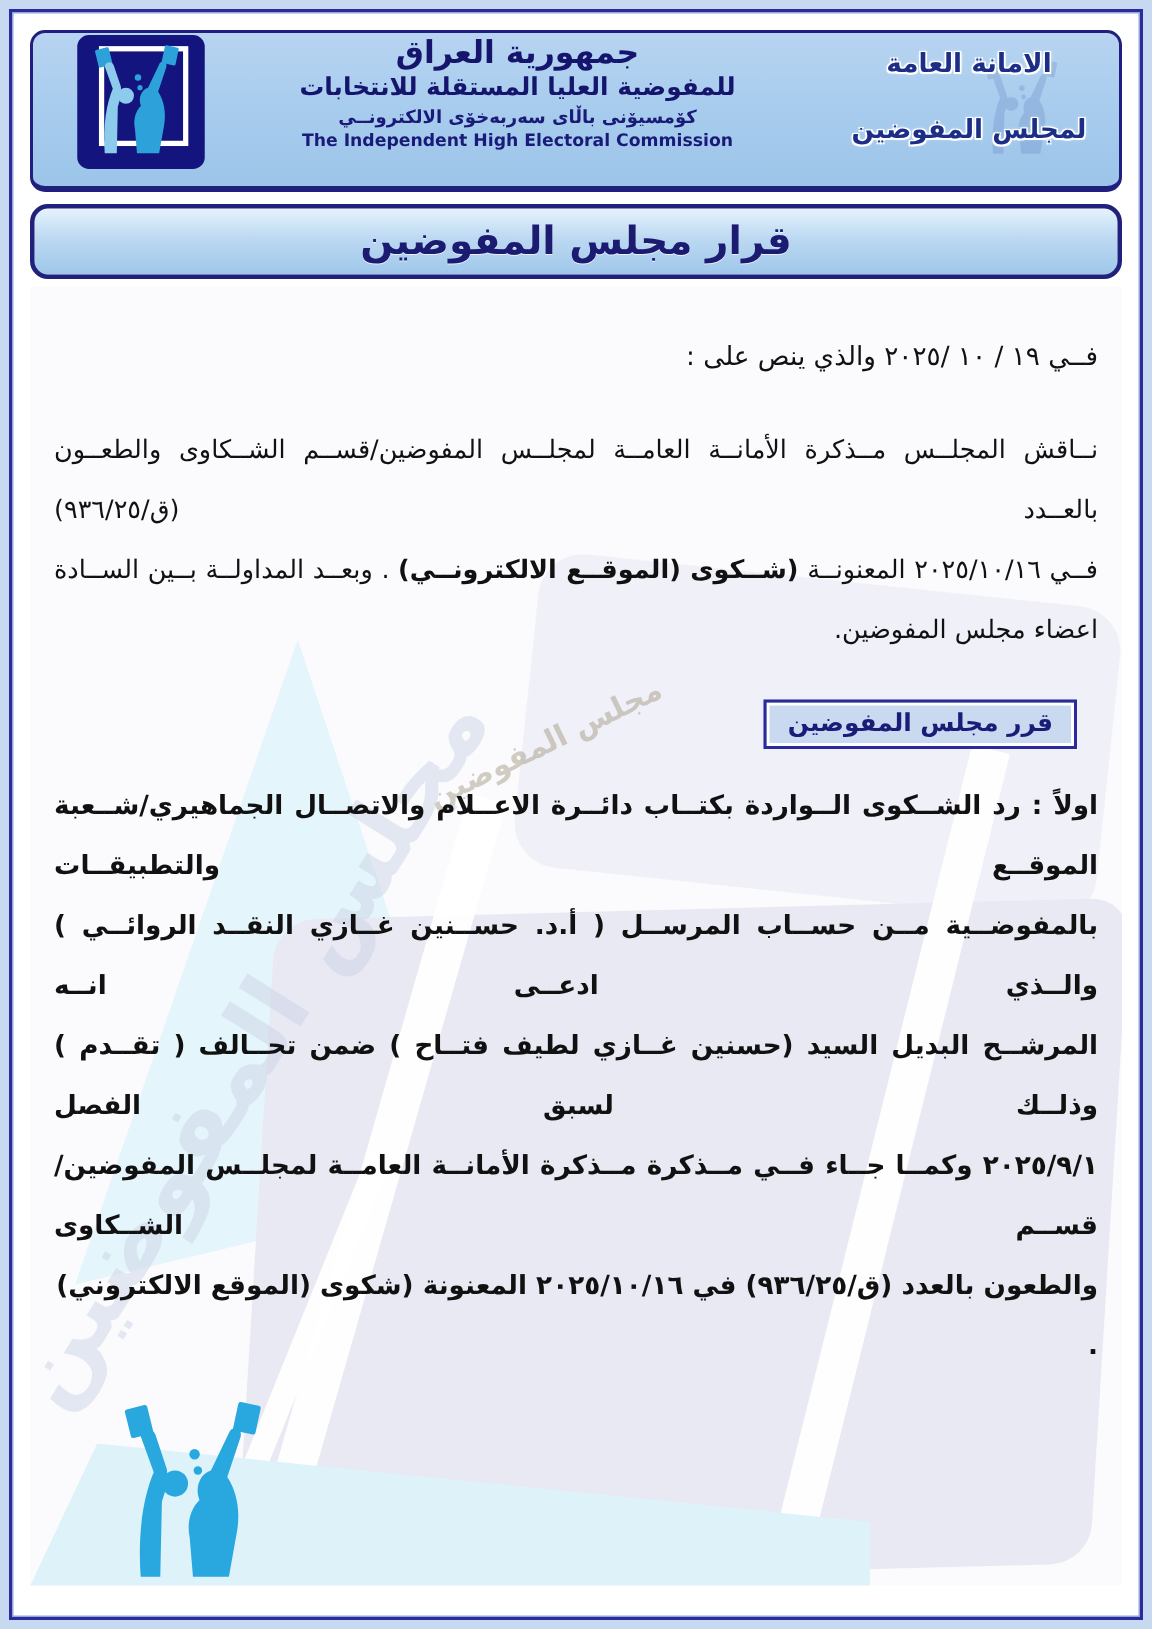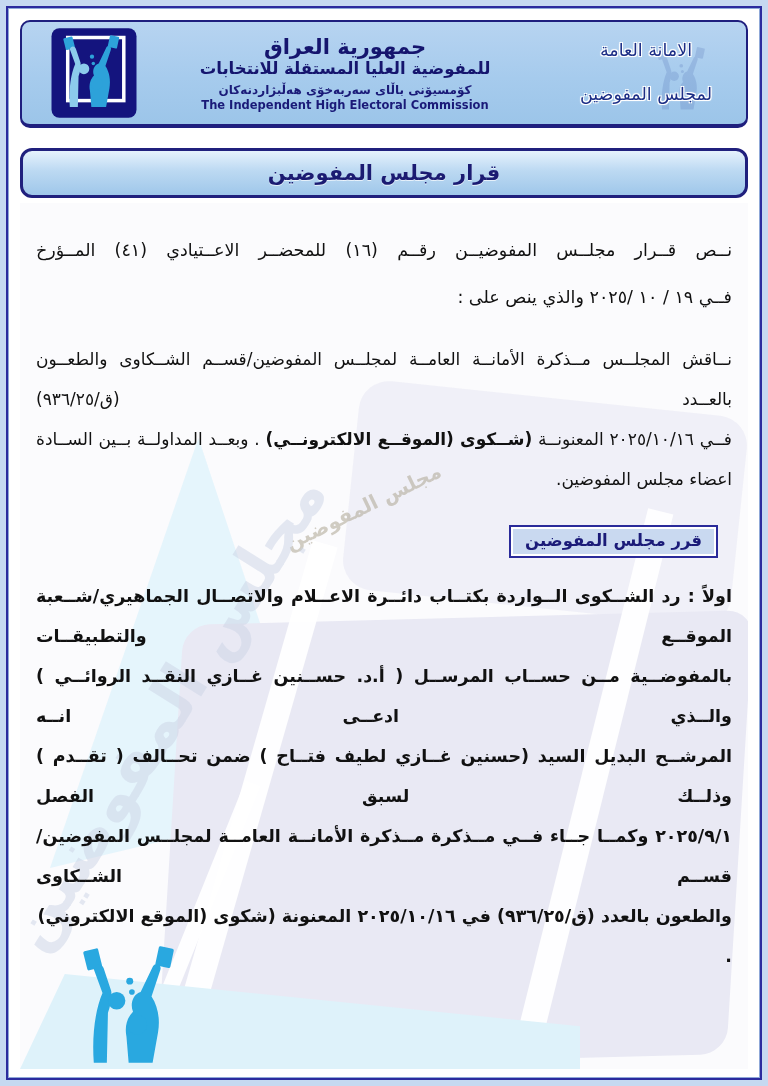--- a/index.html
+++ b/index.html
@@ -15,52 +15,52 @@
     box-shadow:0 0 0 1px #8fa8d8 inset;
   }
   .inner{position:absolute;left:12px;top:12px;right:12px;bottom:8px;}
 
   
   .header-band{
     position:relative;height:102px;
     border:2px solid #1f1f7e;border-radius:10px;
     background:linear-gradient(180deg,#b7d4f1 0%,#a6cbed 55%,#9cc5e9 100%);
     border-bottom-width:4px;
-    display:flex;align-items:center;
+    display:flex;
   }
   .logo-box{
     width:88px;height:92px;margin-left:28px;flex:0 0 auto;
   }
   .header-center{
     flex:1;text-align:center;color:#15156e;line-height:1.12;
     padding-top:2px;
   }
   .cal1{font-size:21px;font-weight:bold;letter-spacing:.5px;}
   .cal2{font-size:16.5px;font-weight:bold;margin-top:1px;}
   .kurdish{font-size:12px;font-weight:bold;margin-top:5px;color:#1a1a78;}
   .english{font-size:11.5px;font-weight:bold;margin-top:2px;color:#1a1a78;}
   .header-right{
     width:188px;flex:0 0 auto;text-align:center;position:relative;
-    color:#1c2e86;font-weight:normal;font-size:17.5px;line-height:2.5;
+    color:#1c2e86;font-weight:bold;font-size:17.5px;line-height:2.5;
     text-shadow:1px 1px 0 #fff,-1px -1px 0 #fff,1px -1px 0 #fff,-1px 1px 0 #fff,0 0 3px #fff;
     padding-right:6px;
   }
   .header-right .ghost{
     position:absolute;right:28px;top:4px;width:70px;height:90px;opacity:.18;
     color:#3c5aa8;--fig2:#3c5aa8;z-index:0;
   }
   .header-right div{position:relative;z-index:1;}
 
   
   .title-bar{
-    margin-top:20px;height:44px;
+    margin-top:8px;height:44px;
     border:3px solid #20207d;border-radius:12px;
     background:linear-gradient(180deg,#e6f2fc 0%,#bcd9f2 45%,#9fc7ea 100%);
     display:flex;align-items:center;justify-content:center;
-    font-size:21px;font-weight:bold;color:#1b1b72;
+    font-size:26px;font-weight:bold;color:#1b1b72;
     text-shadow:0 1px 0 #ffffffaa;
   }
 
   
   .content{
     position:relative;margin-top:5px;height:866px;
     background:#fbfbfd;overflow:hidden;
     direction:rtl;color:#111;
   }
   .wm{position:absolute;pointer-events:none;}
@@ -130,21 +130,21 @@
           <rect x="1.5" y="1.5" width="97" height="102" rx="9" fill="#14147e"></rect>
           <rect x="20" y="12" width="64" height="72" fill="none" stroke="#ffffff" stroke-width="4"></rect>
           <g style="color:#2da2da;--fig2:#8ccbec">
             <use href="#ihec-figures" x="4" y="6" width="92" height="88"></use>
           </g>
         </svg>
       </div>
       <div class="header-center">
         <div class="cal1">جمهورية العراق</div>
         <div class="cal2">للمفوضية العليا المستقلة للانتخابات</div>
-        <div class="kurdish">كۆمسیۆنی باڵای سەربەخۆی هەڵبژاردنەکان</div>
+        <div class="kurdish">كۆمسیۆنی باڵای سەربەخۆی الالكترونــي</div>
         <div class="english">The Independent High Electoral Commission</div>
       </div>
       <div class="header-right">
         <svg class="ghost" viewBox="0 0 120 112">
             <use href="#ihec-figures"></use>
           </svg>
         <div>الامانة العامة</div>
         <div>لمجلس المفوضين</div>
       </div>
     </div>
@@ -164,21 +164,20 @@
       <div class="wm wm-cyan-b"></div>
       <div class="wm wm-text-small">مجلس المفوضين</div>
       <div class="wm wm-text-big">مجلس المفوضين</div>
       <svg class="wm wm-fig" viewBox="0 0 120 112">
           <use href="#ihec-figures"></use>
         </svg>
 
       <div class="textcol">
 
         <p class="p-intro">
-          <span class="line just">نــص قــرار مجلــس المفوضيــن رقــم (١٦) للمحضــر الاعــتيادي (٤١) المــؤرخ</span>
           <span class="line rline">فــي ١٩ / ١٠ /٢٠٢٥ والذي ينص على :</span>
         </p>
 
         <p class="p-disc">
           <span class="line just">نــاقش المجلــس مــذكرة الأمانــة العامــة لمجلــس المفوضين/قســم الشــكاوى والطعــون بالعــدد (ق/٩٣٦/٢٥)</span>
           <span class="line just"><span>فــي ٢٠٢٥/١٠/١٦ المعنونــة </span><span class="b">(شــكوى (الموقــع الالكترونــي)</span><span> . وبعــد المداولــة بــين الســادة</span></span>
           <span class="line rline">اعضاء مجلس المفوضين.</span>
         </p>
 
         <div class="badge-row">

